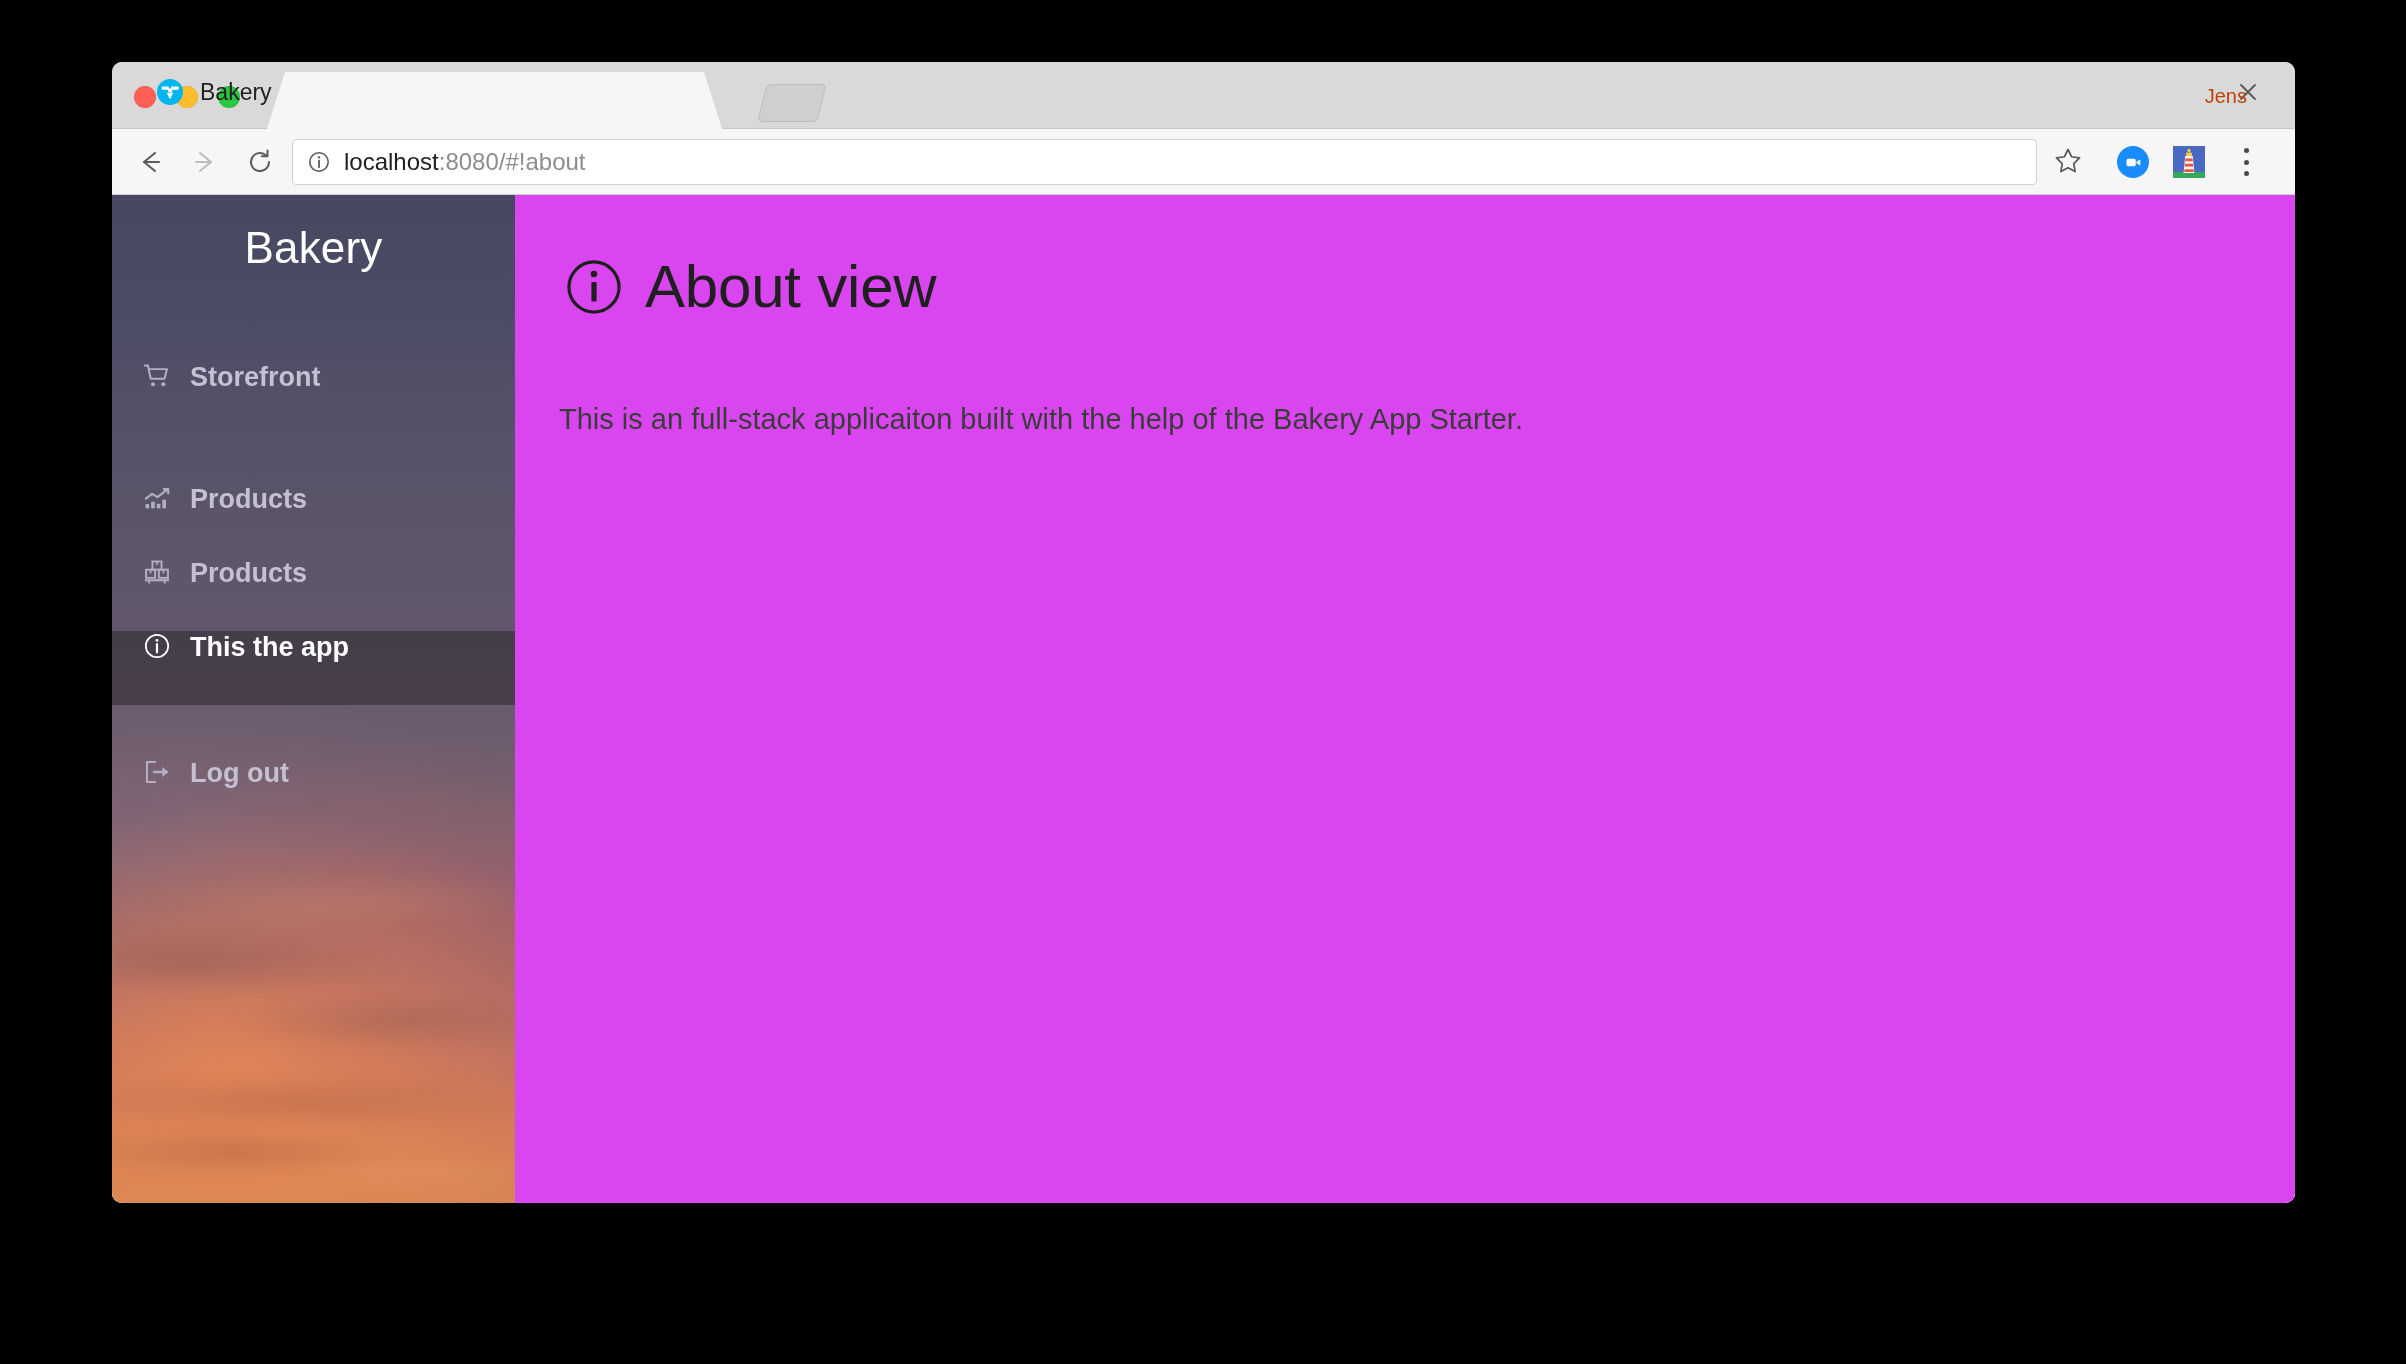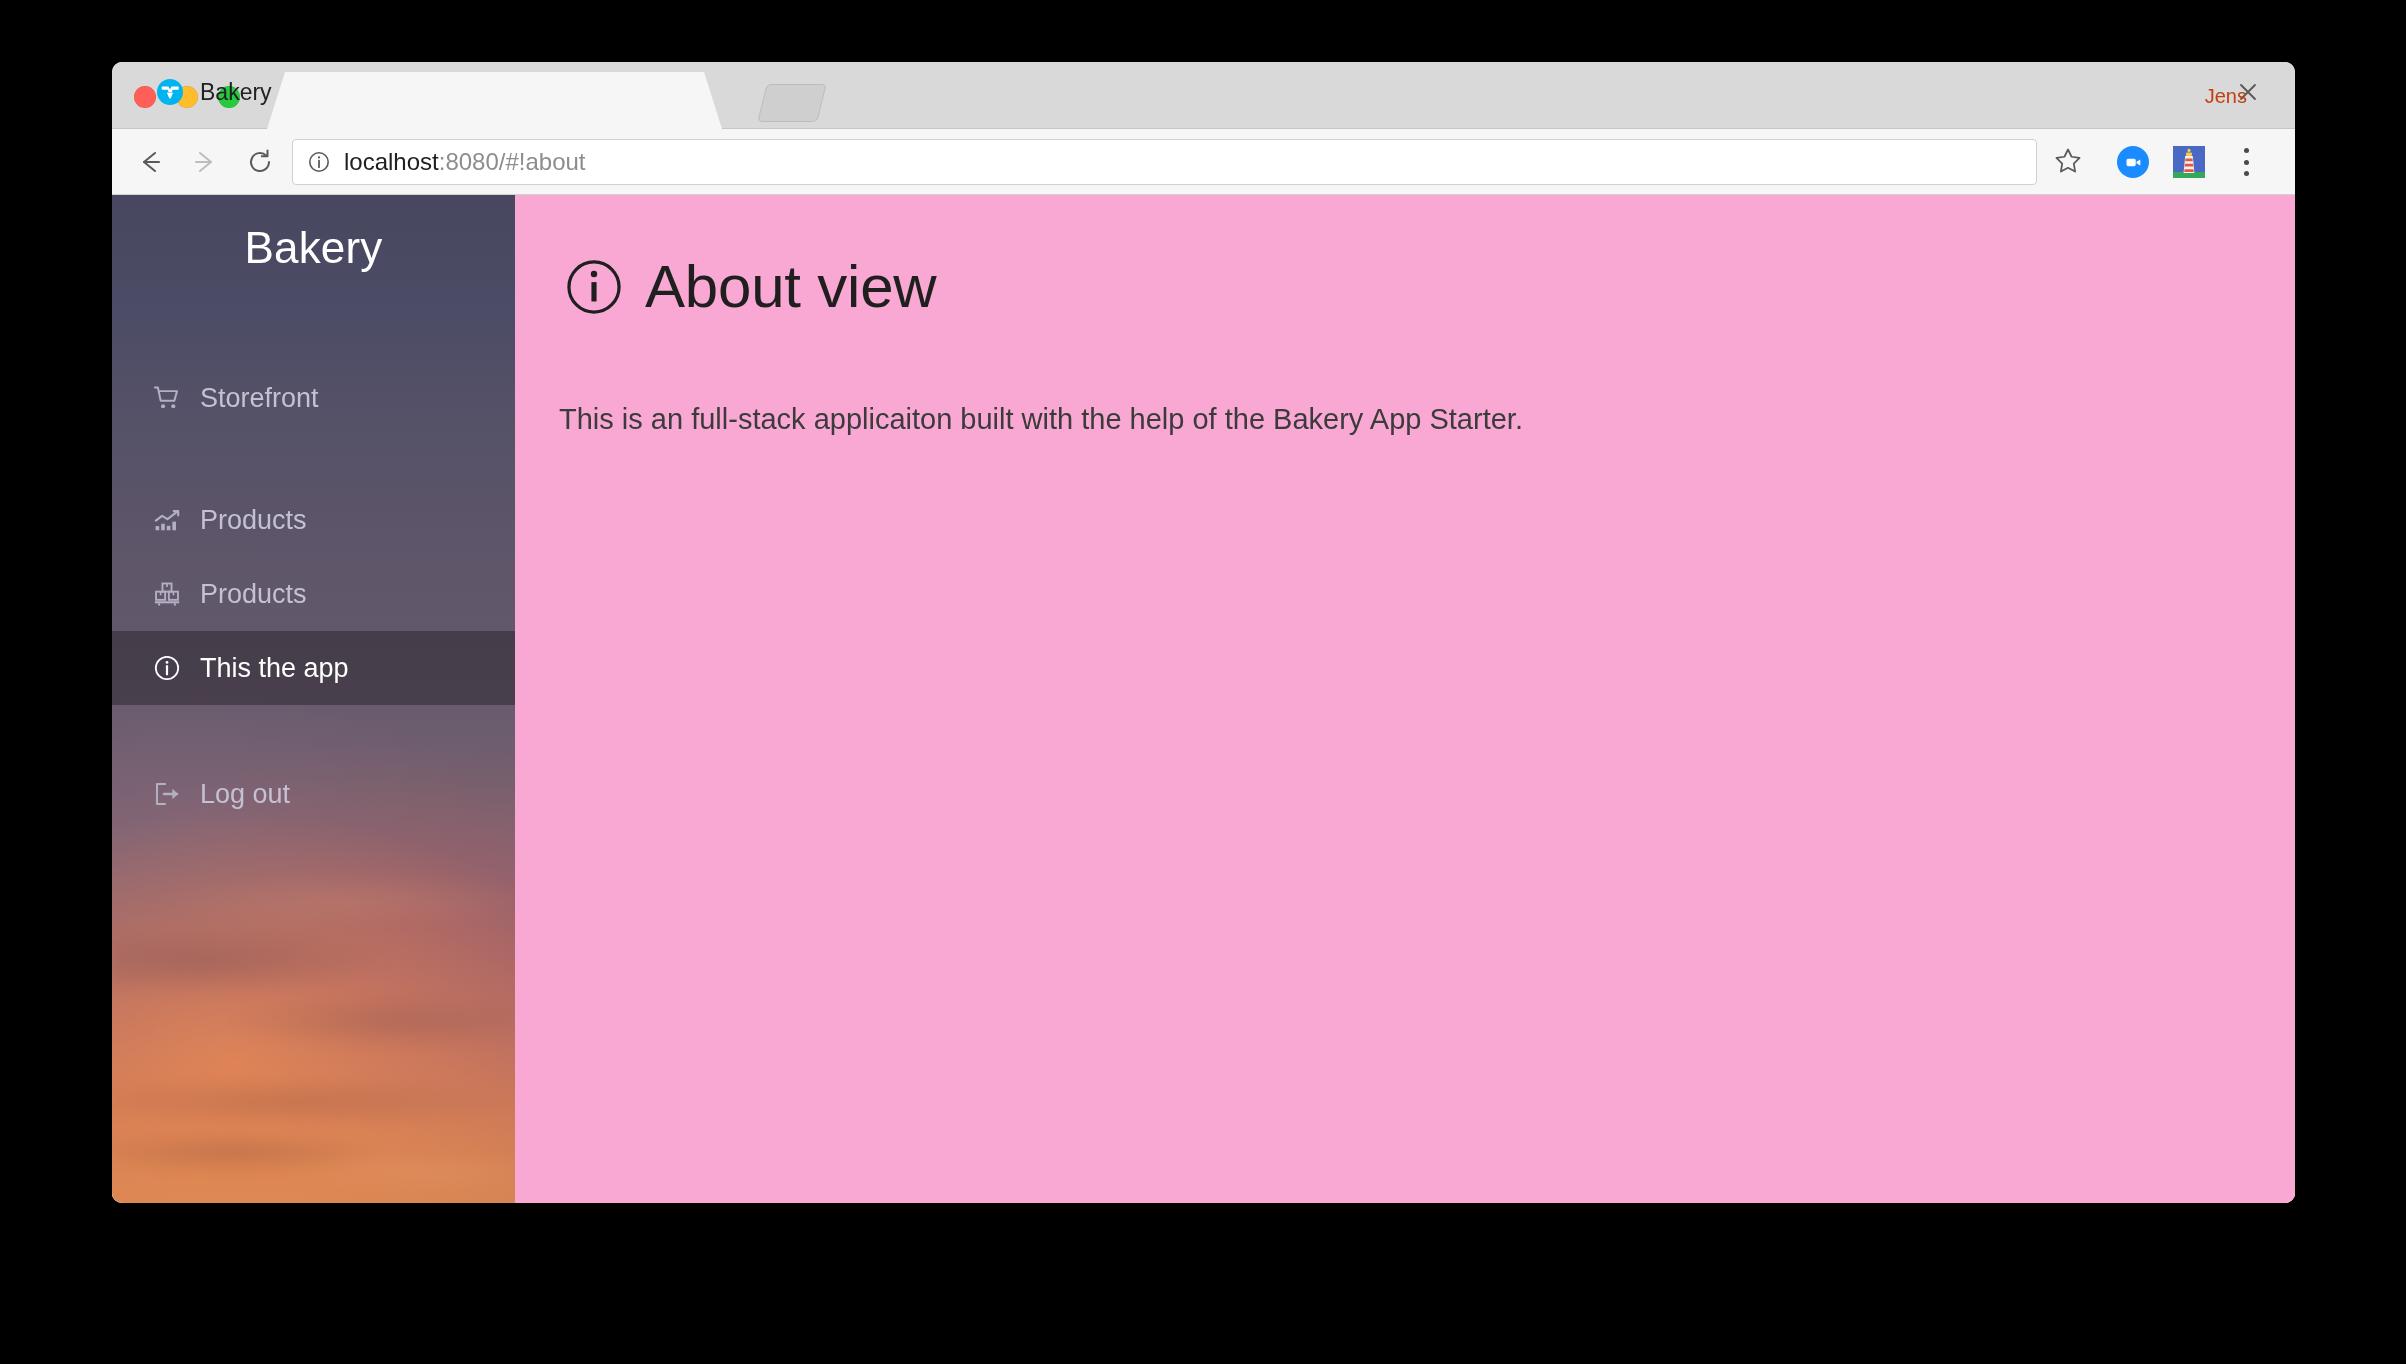--- a/index.html
+++ b/index.html
@@ -266,26 +266,26 @@
   }
 
   #nav-list {
     position: absolute;
     top: 166px;
     left: 0; right: 0;
   }
   .nav-item {
     position: relative;
     display: flex;
-    align-items: center;
+    align-items: flex-start;
     height: 74px;
-    padding-left: 40px;
+    padding-left: 30px;
     color: #c5c1d2;
     font-size: 27px;
-    font-weight: 400;
+    font-weight: 700;
     cursor: pointer;
   }
   .nav-item .nav-icon {
     width: 30px; height: 30px;
     margin-right: 18px;
     flex: 0 0 30px;
     display: flex; align-items: center; justify-content: center;
     color: #b4b0c4;
   }
   .nav-item .nav-label { line-height: 32px; white-space: nowrap; }
@@ -296,21 +296,21 @@
   }
   .nav-item.selected .nav-icon { color: #ffffff; }
 
   .nav-gap-lg { height: 48px; }
   .nav-gap-sm { height: 52px; }
 
   
   #main-content {
     position: relative;
     flex: 1 1 auto;
-    background: #f9a8d4;
+    background: #d946ef;
     height: 100%;
     overflow: hidden;
     text-align: center;
   }
   #page-heading {
     position: absolute;
     left: 48px;
     top: 60px;
     display: flex;
     align-items: center;

